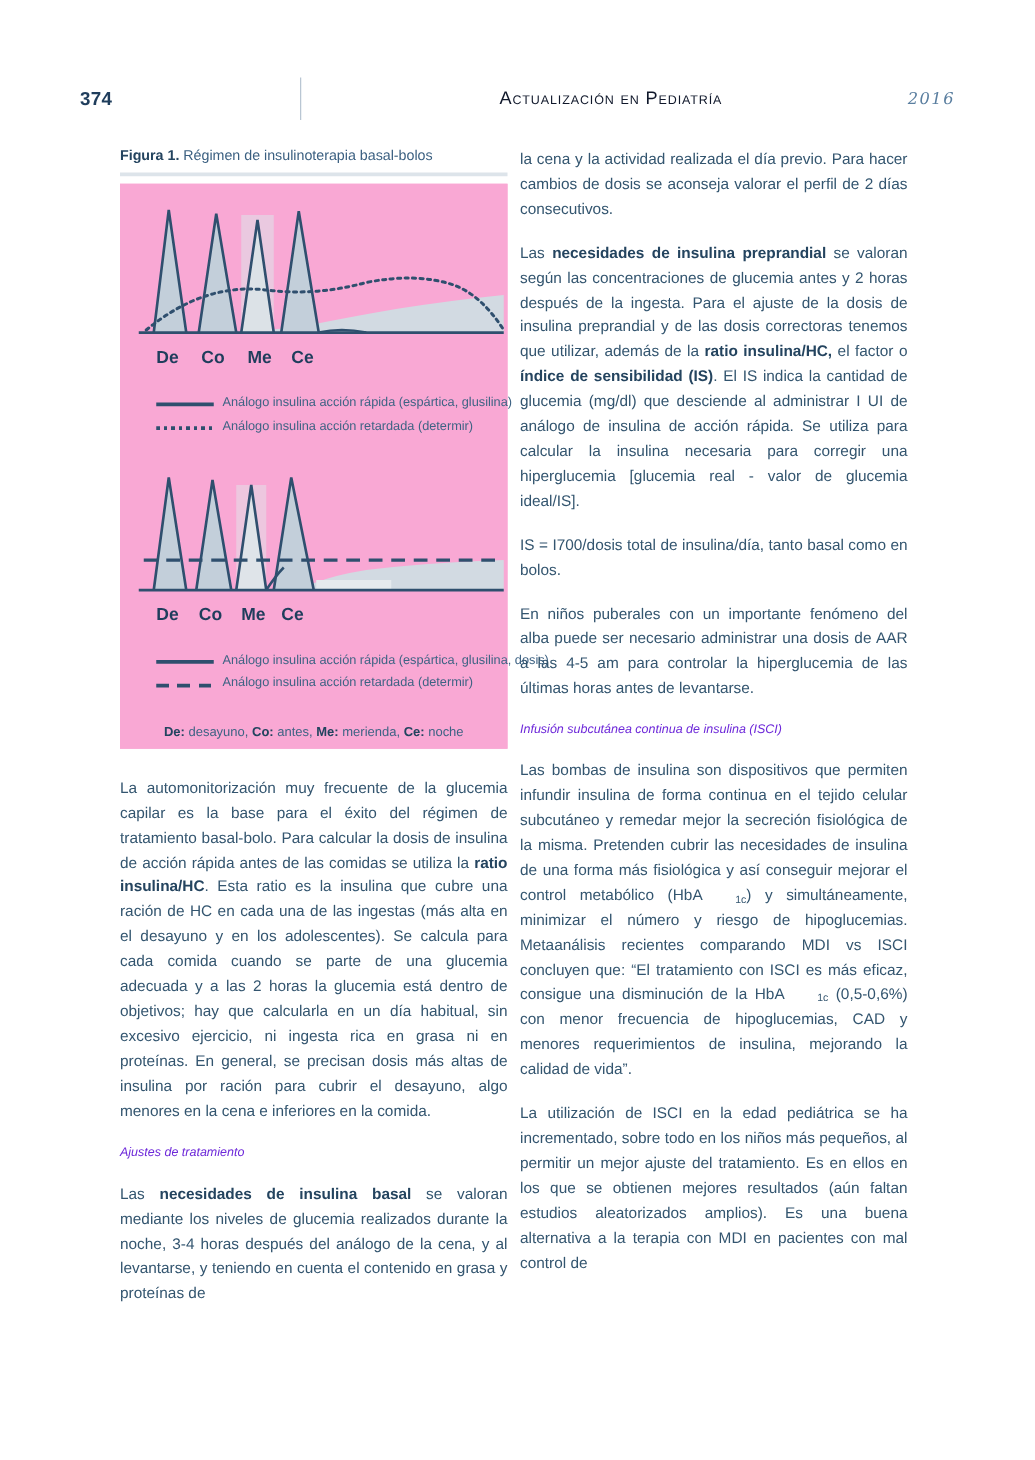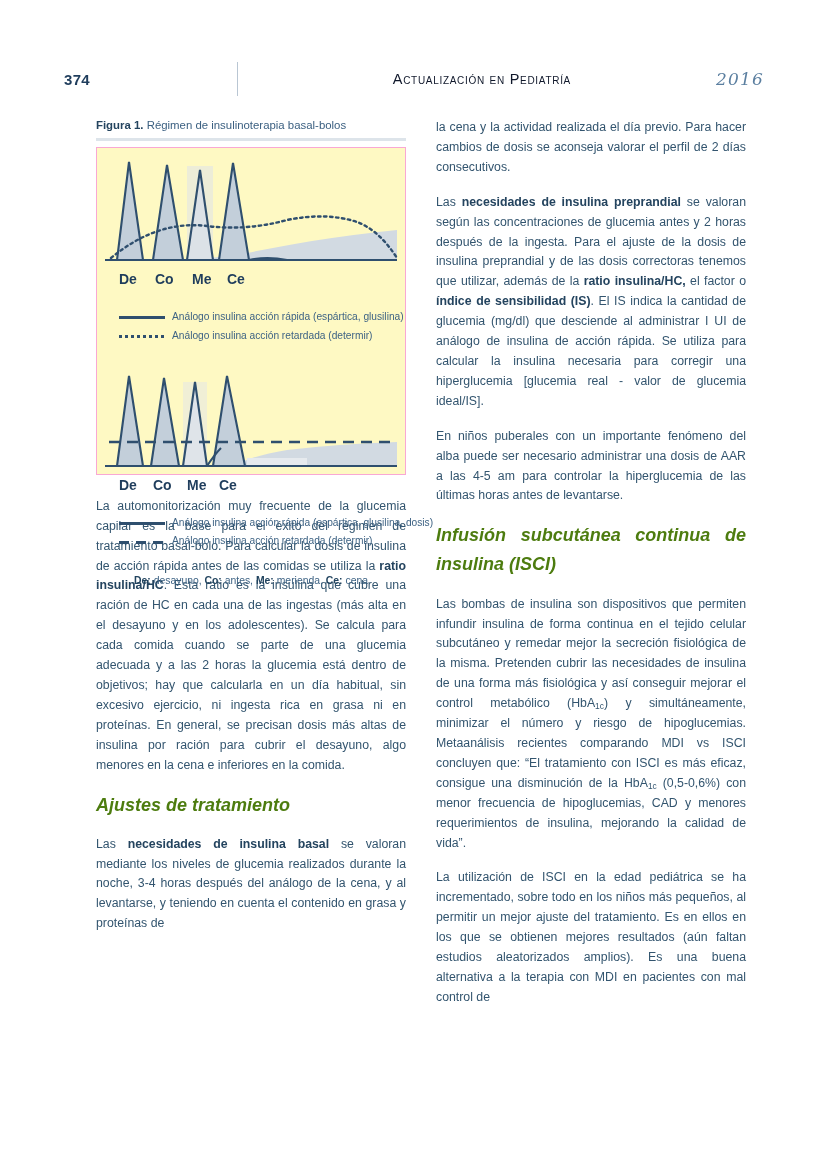--- a/index.html
+++ b/index.html
@@ -43,72 +43,72 @@
   .header-title {
     font-size: 14.5px;
     color: #0f172a;
     font-variant: small-caps;
     letter-spacing: .7px;
     white-space: nowrap;
   }
   .header-year {
     font-family: "DejaVu Serif", serif;
     font-style: italic;
-    font-size: 17px;
+    font-size: 13px;
     color: #5b7fa0;
     margin-left: 12px;
     letter-spacing: 1.2px;
   }
 
   
   .col {
     position: absolute;
     top: 118px;
     width: 310px;
     font-size: 12.3px;
     line-height: 1.62;
     text-align: justify;
     color: #33556f;
   }
   .col-left  { left: 96px; }
-  .col-right { left: 436px; }
+  .col-right { left: 416px; }
 
   p.body { margin: 0 0 15px 0; }
   p.tight { margin-bottom: 0; }
   b, strong { font-weight: bold; color: #24445f; }
 
   h3.subhead {
     margin: 0 0 15px 0;
-    font-size: 18px;
-    font-weight: bold;
+    font-size: 10px;
+    font-weight: normal;
     font-style: italic;
-    color: #4d7c0f;
+    color: #6d28d9;
   }
   h3.spaced { margin-top: 9px; }
 
-  sub { font-size: 8.4px; vertical-align: -2px; }
+  sub { font-size: 8.4px; vertical-align: -2px; margin-left: 26px; }
 
   
   .fig-caption {
     font-size: 11.4px;
     color: #3a5f80;
     margin: 0 0 5px 0;
     line-height: 1.3;
   }
   .fig-caption b { font-weight: bold; }
   .caption-rule {
     height: 3px;
     background: #dde4ea;
     margin-bottom: 6px;
   }
   .fig-box {
-    border: 1px solid #f9a8d4;
-    height: 328px;
+    border: 7px solid #f9a8d4;
+    height: 452px;
     position: relative;
-    background: #fef9c3;
+    background: #f9a8d4;
     box-sizing: border-box;
   }
 
   .chart-wrap { position: relative; }
   .chart-svg { display: block; }
 
   .legend {
     margin: 8px 0 0 22px;
     font-size: 10.2px;
     color: #3e6384;
@@ -254,37 +254,38 @@
         <div class="legend-row">
           <span class="swatch sw-dashed"></span>
           <span>Análogo insulina acción retardada (determir)</span>
         </div>
       </div>
 
       <p class="abbrev">
         <b>De:</b><span> desayuno,</span>
         <b>Co:</b><span> antes,</span>
         <b>Me:</b><span> merienda,</span>
-        <b>Ce:</b><span> cena</span>
+        <b>Ce:</b><span> noche</span>
       </p>
     </div>
   </div>
 
   <p class="body" style="margin-top:22px;"><span>La automonitorización muy frecuente de la glucemia capilar es la base para el éxito del régimen de tratamiento basal-bolo. Para calcular la dosis de insulina de acción rápida antes de las comidas se utiliza la </span><b>ratio insulina/HC</b><span>. Esta ratio es la insulina que cubre una ración de HC en cada una de las ingestas (más alta en el desayuno y en los adolescentes). Se calcula para cada comida cuando se parte de una glucemia adecuada y a las 2 horas la glucemia está dentro de objetivos; hay que calcularla en un día habitual, sin excesivo ejercicio, ni ingesta rica en grasa ni en proteínas. En general, se precisan dosis más altas de insulina por ración para cubrir el desayuno, algo menores en la cena e inferiores en la comida.</span></p>
 
   <h3 class="subhead spaced">Ajustes de tratamiento</h3>
 
   <p class="body"><span>Las </span><b>necesidades de insulina basal</b><span> se valoran mediante los niveles de glucemia realizados durante la noche, 3-4 horas después del análogo de la cena, y al levantarse, y teniendo en cuenta el contenido en grasa y proteínas de</span></p>
 </div>
 
 <div class="col col-right">
   <p class="body">la cena y la actividad realizada el día previo. Para hacer cambios de dosis se aconseja valorar el perfil de 2 días consecutivos.</p>
 
   <p class="body"><span>Las </span><b>necesidades de insulina preprandial</b><span> se valoran según las concentraciones de glucemia antes y 2 horas después de la ingesta. Para el ajuste de la dosis de insulina preprandial y de las dosis correctoras tenemos que utilizar, además de la </span><b>ratio insulina/HC,</b><span> el factor o </span><b>índice de sensibilidad (IS)</b><span>. El IS indica la cantidad de glucemia (mg/dl) que desciende al administrar I UI de análogo de insulina de acción rápida. Se utiliza para calcular la insulina necesaria para corregir una hiperglucemia [glucemia real - valor de glucemia ideal/IS].</span></p>
 
+  <p class="body">IS = I700/dosis total de insulina/día, tanto basal como en bolos.</p>
 
   <p class="body">En niños puberales con un importante fenómeno del alba puede ser necesario administrar una dosis de AAR a las 4-5 am para controlar la hiperglucemia de las últimas horas antes de levantarse.</p>
 
   <h3 class="subhead" style="margin-top:4px;">Infusión subcutánea continua de insulina (ISCI)</h3>
 
   <p class="body"><span>Las bombas de insulina son dispositivos que permiten infundir insulina de forma continua en el tejido celular subcutáneo y remedar mejor la secreción fisiológica de la misma. Pretenden cubrir las necesidades de insulina de una forma más fisiológica y así conseguir mejorar el control metabólico (HbA</span><sub>1c</sub><span>) y simultáneamente, minimizar el número y riesgo de hipoglucemias. Metaanálisis recientes comparando MDI vs ISCI concluyen que: “El tratamiento con ISCI es más eficaz, consigue una disminución de la HbA</span><sub>1c</sub><span> (0,5-0,6%) con menor frecuencia de hipoglucemias, CAD y menores requerimientos de insulina, mejorando la calidad de vida”.</span></p>
 
   <p class="body tight">La utilización de ISCI en la edad pediátrica se ha incrementado, sobre todo en los niños más pequeños, al permitir un mejor ajuste del tratamiento. Es en ellos en los que se obtienen mejores resultados (aún faltan estudios aleatorizados amplios). Es una buena alternativa a la terapia con MDI en pacientes con mal control de</p>
 </div>
 

